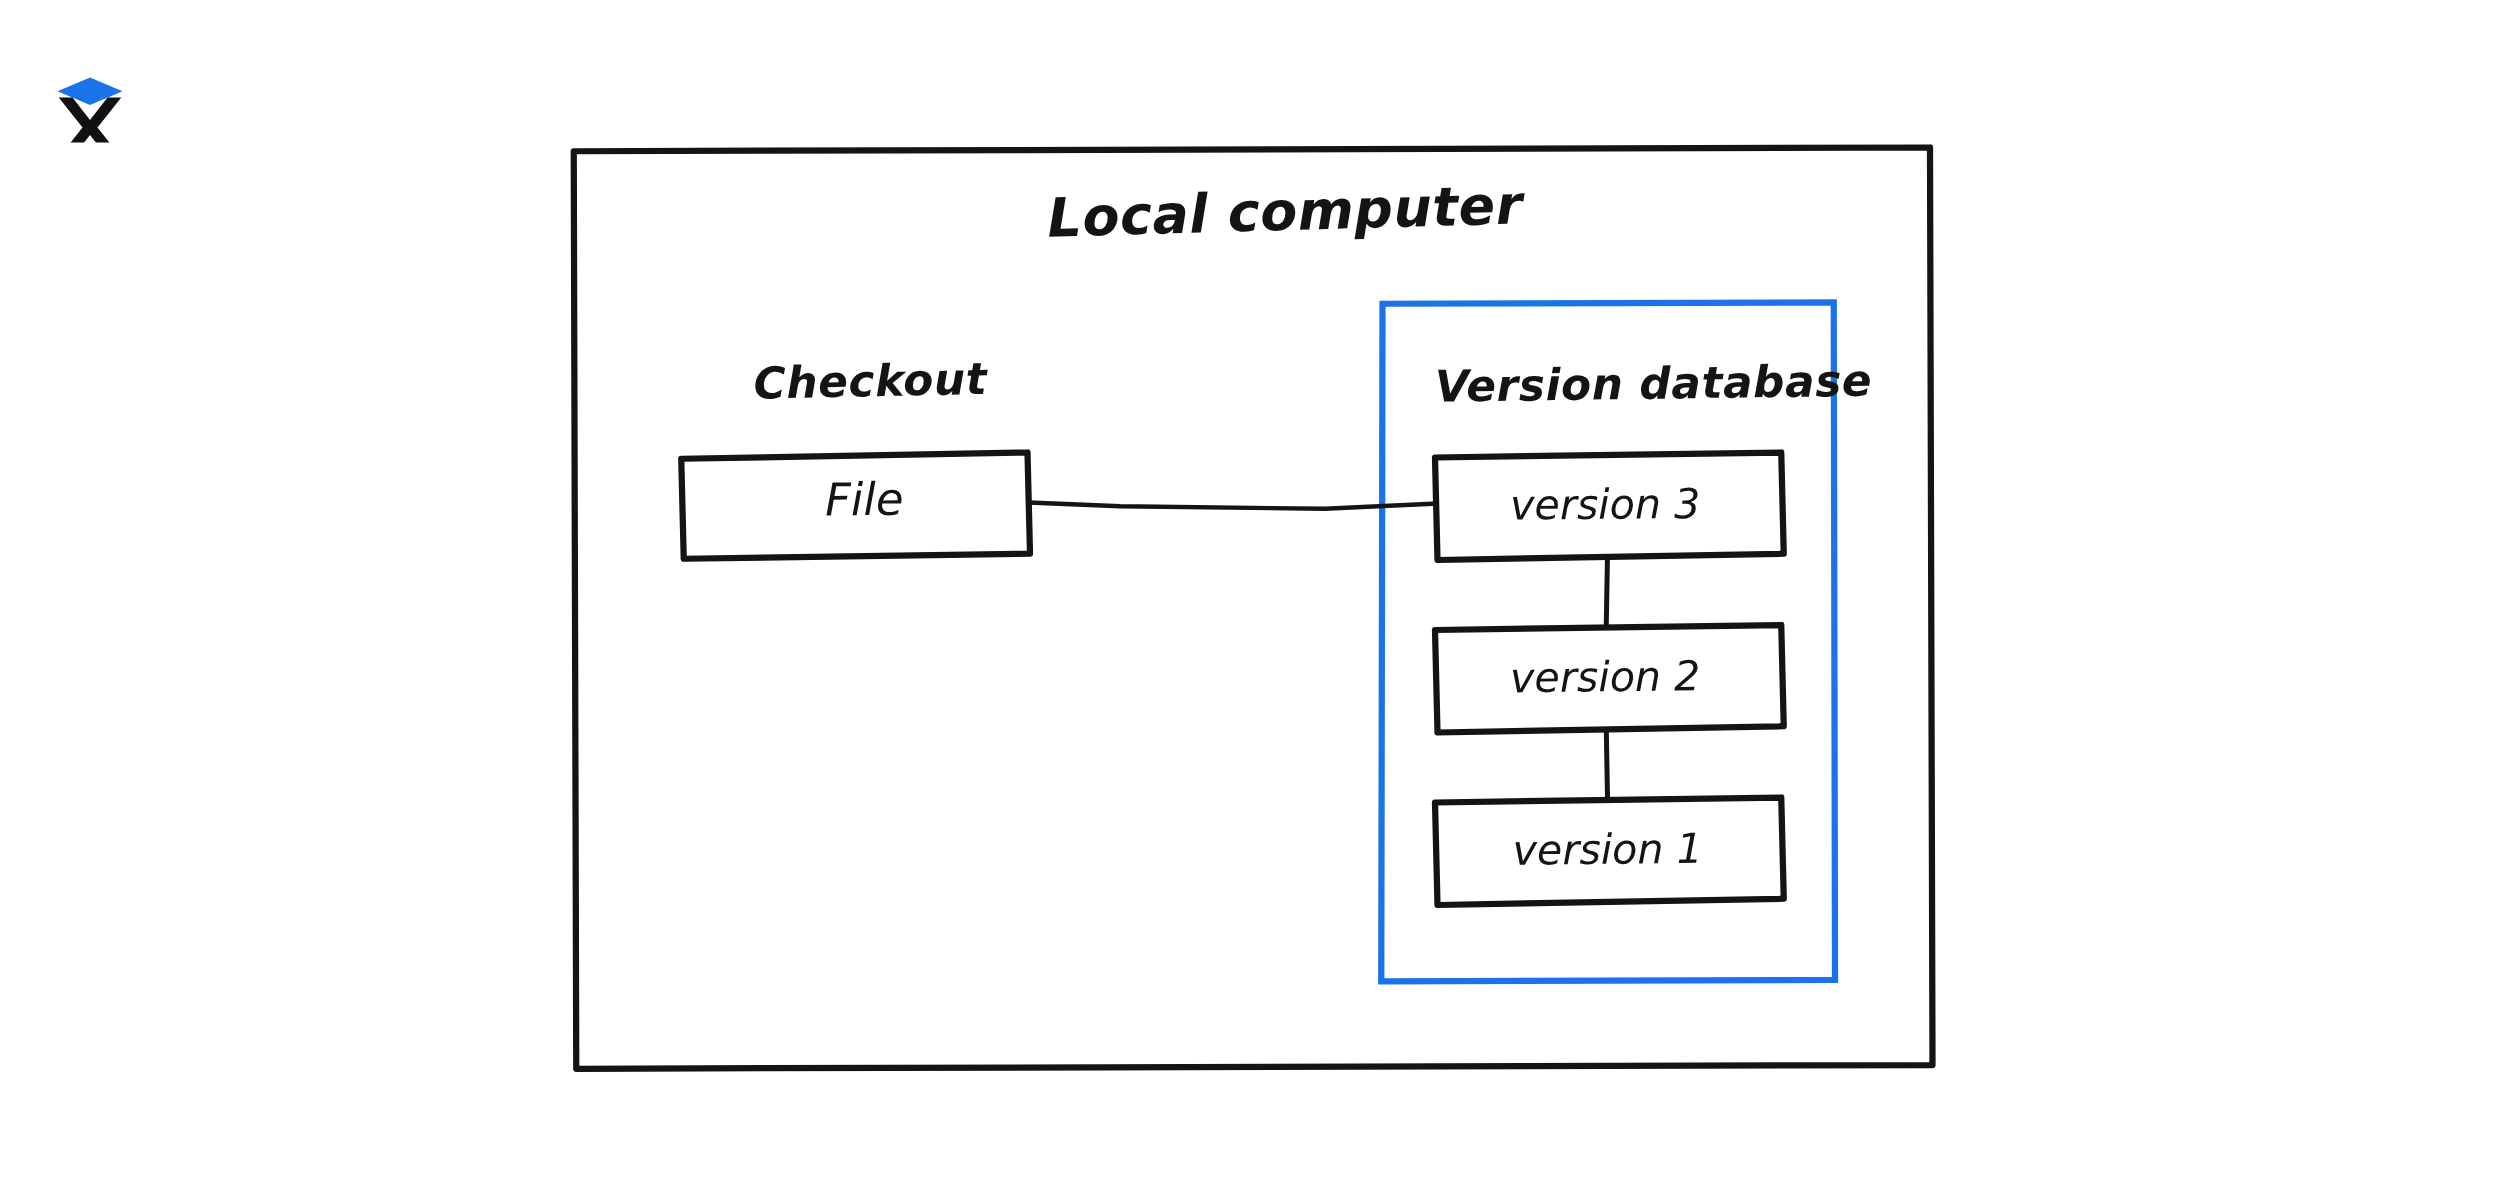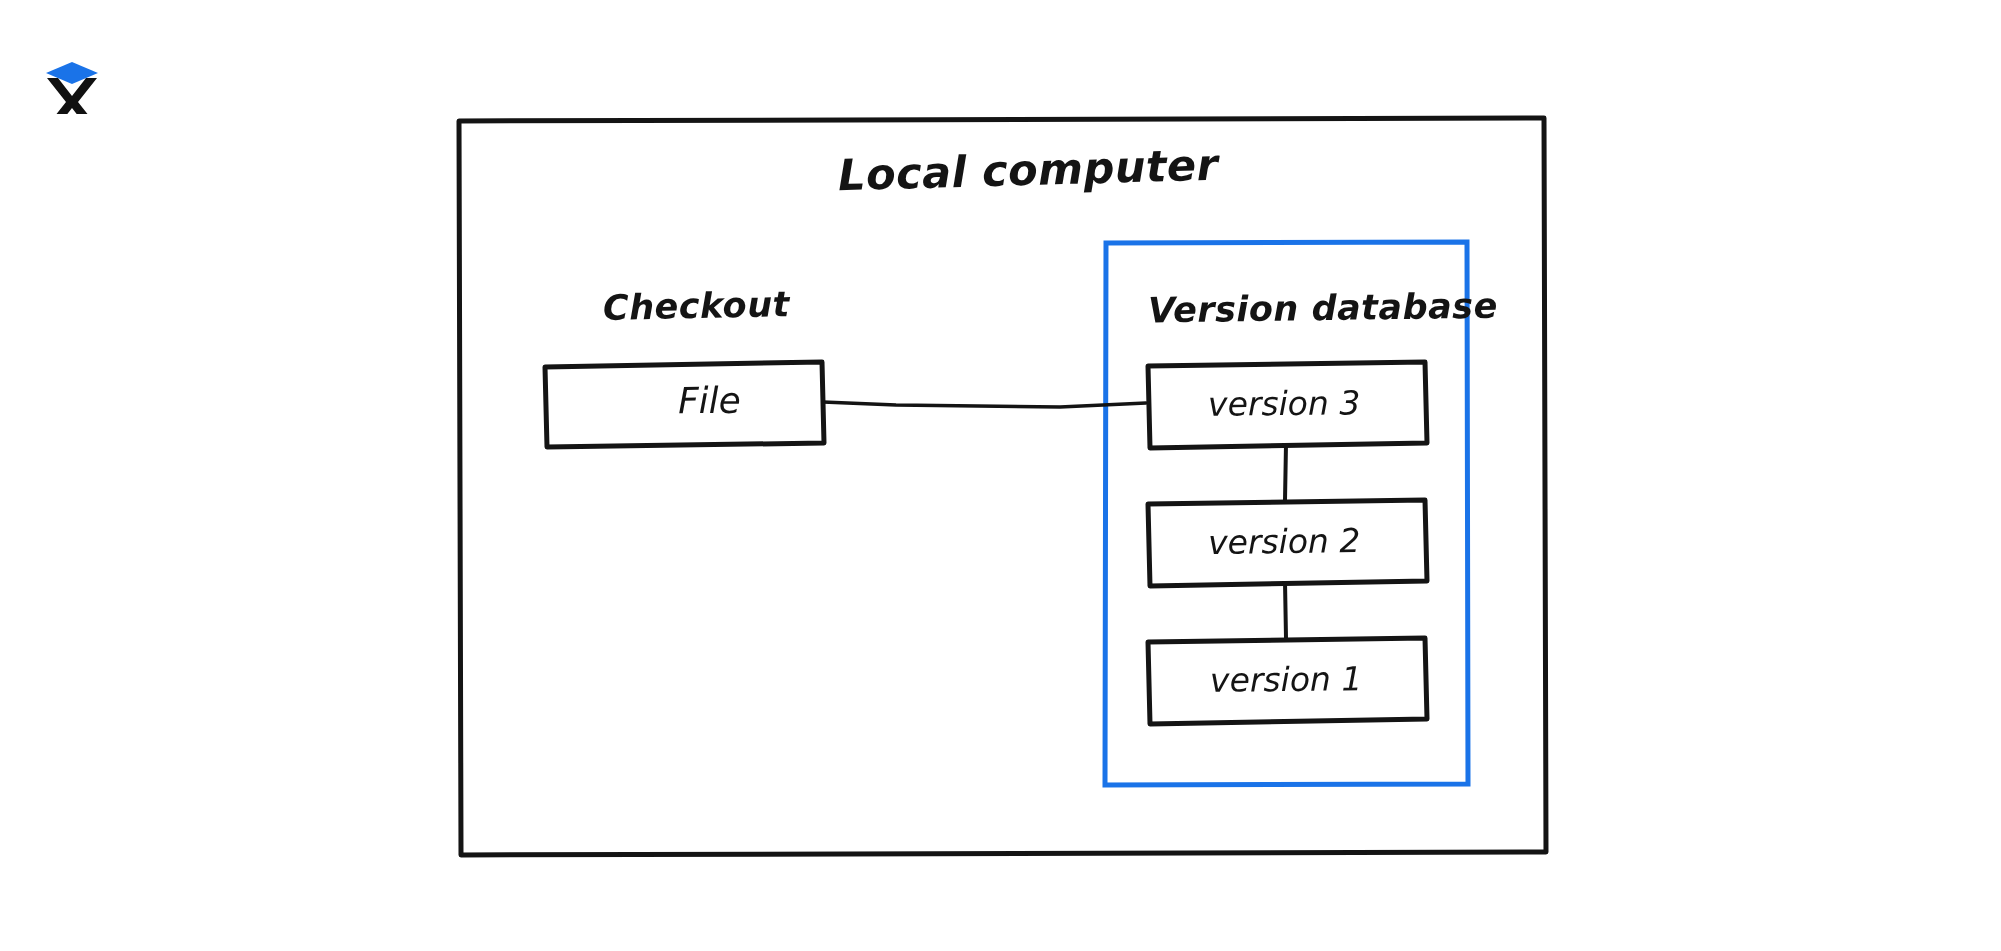--- a/index.html
+++ b/index.html
@@ -56,21 +56,21 @@
   }
 
   #label-version-database {
     left: 1148px;
     top: 288px;
     font-size: 35px;
     transform: rotate(-0.8deg);
   }
 
   #text-file {
-    left: 678px;
+    left: 660px;
     top: 380px;
     font-size: 36px;
     transform: rotate(-0.6deg);
   }
 
   .version-text {
     font-size: 33px;
   }
   #text-version-3 { left: 1208px; top: 384px; transform: rotate(-0.5deg); }
   #text-version-2 { left: 1208px; top: 522px; transform: rotate(-0.7deg); }

